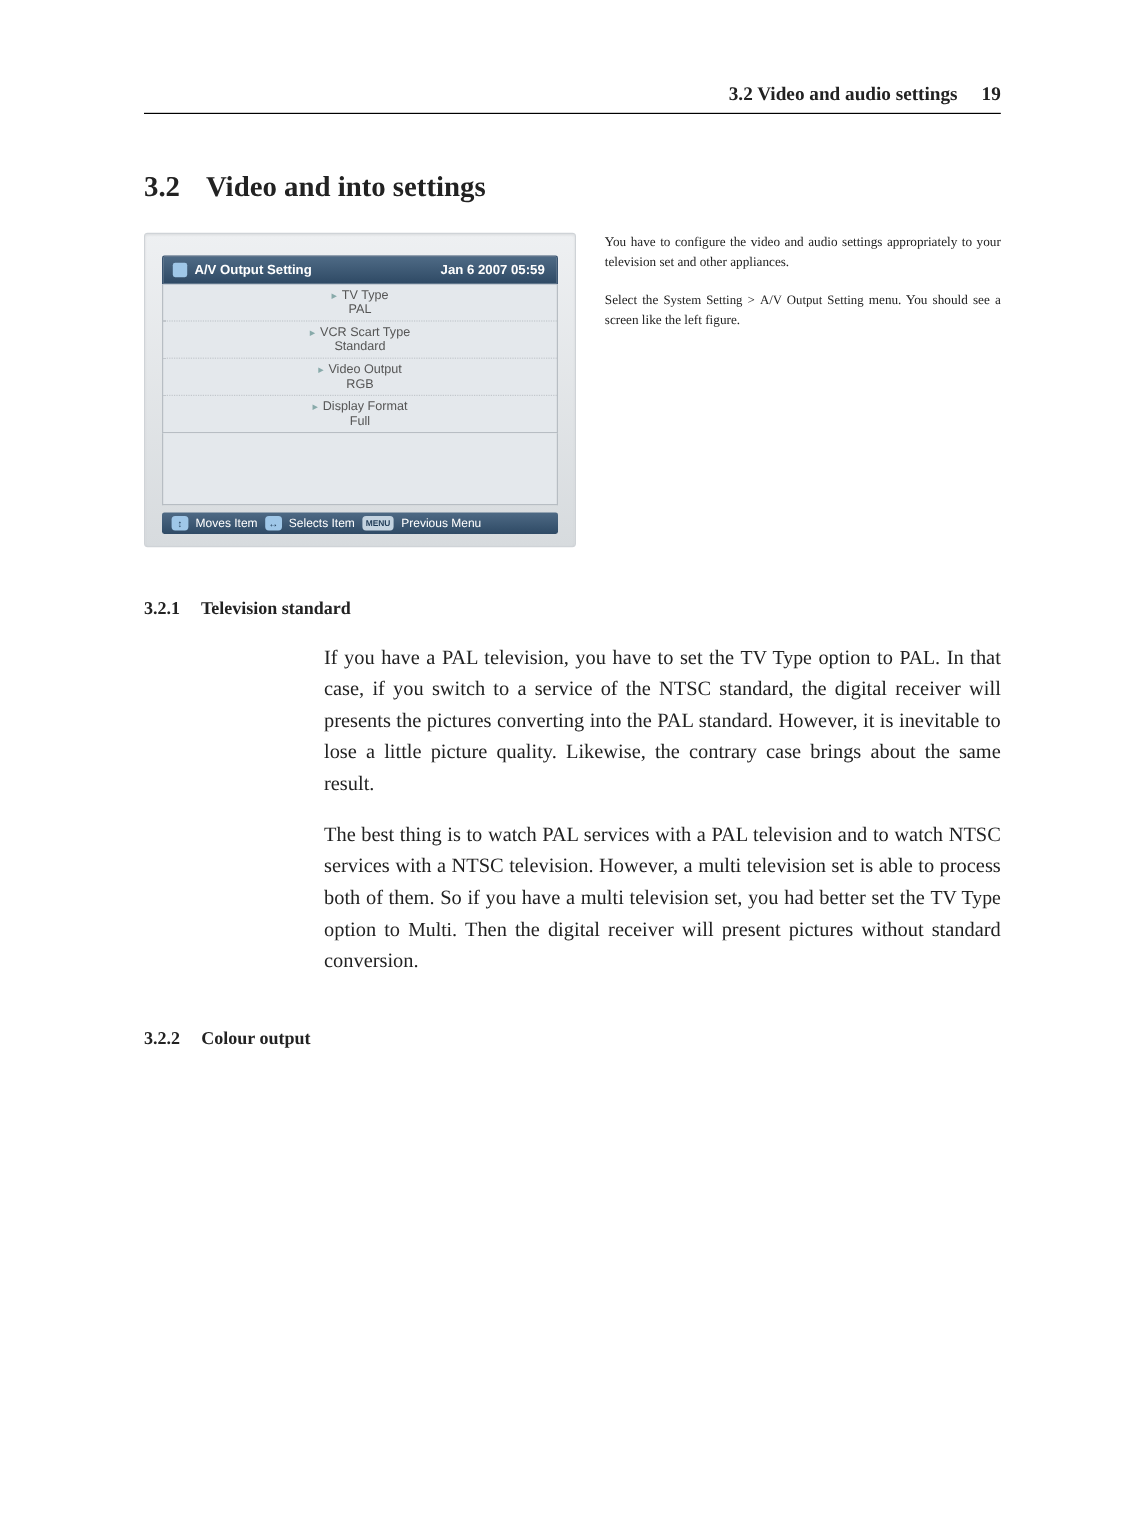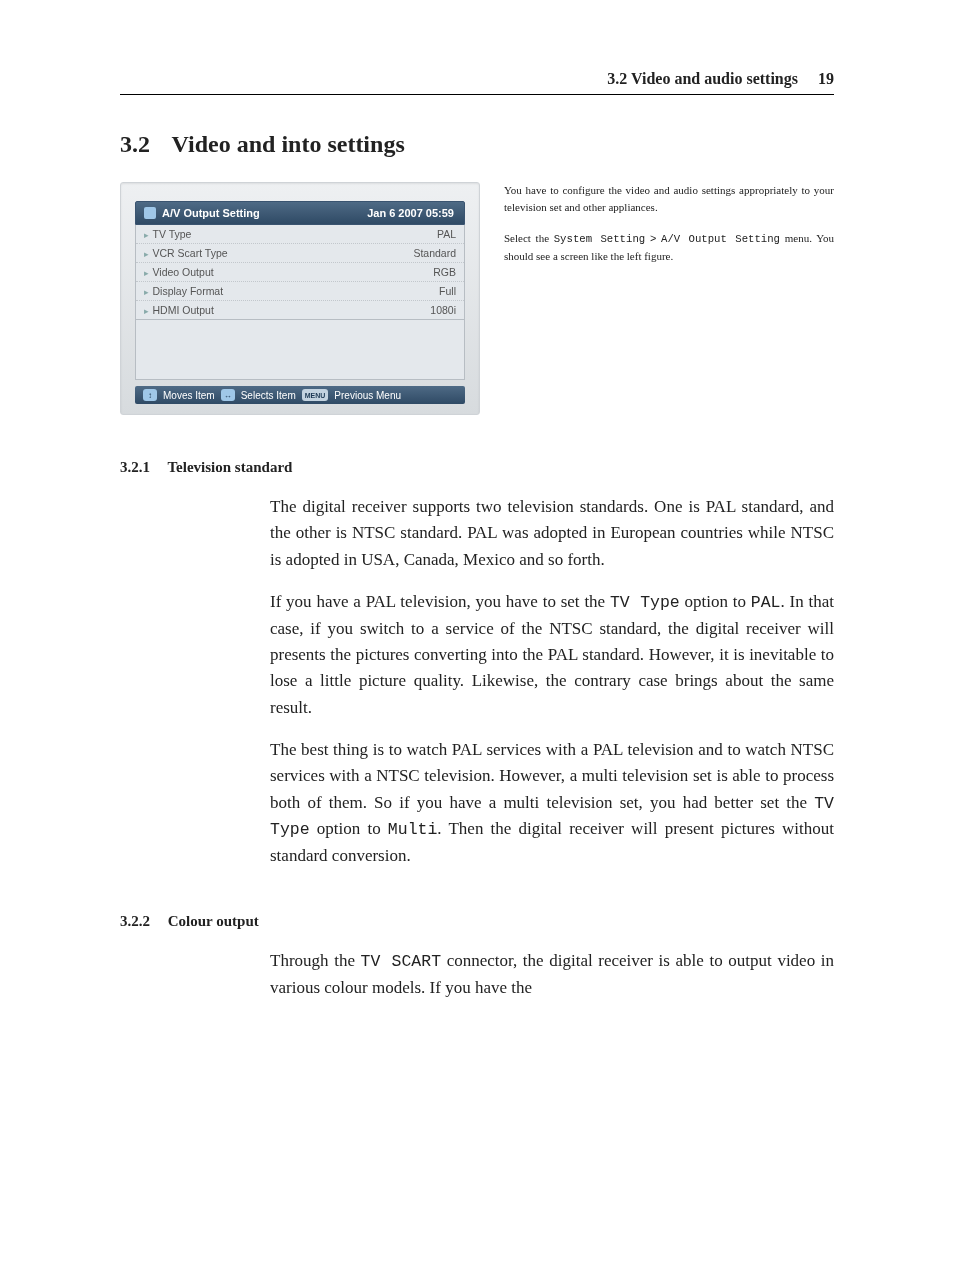--- a/index.html
+++ b/index.html
@@ -13,21 +13,21 @@
   }
   .page {
     padding: 70px 120px 60px 120px;
   }
   .running-head {
     text-align: right;
     font-weight: bold;
     font-size: 16px;
     padding-bottom: 6px;
     border-bottom: 1px solid #000;
-    margin-bottom: 36px;
+    margin-bottom: 48px;
   }
   .running-head .pn { margin-left: 16px; }
   h2.section {
     font-size: 24px;
     font-weight: bold;
     margin-bottom: 24px;
   }
   h2.section .num { margin-right: 16px; }
   h3.subsection {
     font-size: 15px;
@@ -69,20 +69,21 @@
     border-top: none;
     background: #e4e8ec;
   }
   .menu-row {
     display: flex;
     justify-content: space-between;
     align-items: center;
     padding: 3px 8px;
     border-bottom: 1px dotted #c2c7cc;
     font-size: 10.5px;
+    flex-direction: column;
   }
   .menu-row:last-child { border-bottom: none; }
   .menu-row .bullet { color: #8aa; margin-right: 4px; font-size: 9px; }
   .menu-row.selected {
     background: linear-gradient(#3b5a7a, #2b4562);
     color: #fff;
   }
   .menu-row.selected .bullet { color: #9fd0ff; }
   .menu-row .val { display: flex; align-items: center; gap: 6px; }
   .menu-row .lr-icon {
@@ -115,21 +116,21 @@
     text-align: justify;
   }
   .intro-text p { margin-bottom: 14px; }
   .body-col {
     margin-left: 150px;
     font-size: 17px;
     line-height: 1.55;
     text-align: justify;
   }
   .body-col p { margin-bottom: 16px; }
-  .ui-term { font-family: Liberation Mono, monospace; font-size: 0.97em; }
+  .ui-term { font-family: Liberation Serif, serif; font-size: 0.97em; }
 </style>
 </head>
 <body>
 
 <div class="page">
   <div class="running-head">
     <span>3.2 Video and audio settings</span>
     <span class="pn">19</span>
   </div>
 
@@ -156,24 +157,20 @@
           <span><span class="bullet">▸</span><span>VCR Scart Type</span></span>
           <span class="val">Standard</span>
         </div>
         <div class="menu-row">
           <span><span class="bullet">▸</span><span>Video Output</span></span>
           <span class="val">RGB</span>
         </div>
         <div class="menu-row">
           <span><span class="bullet">▸</span><span>Display Format</span></span>
           <span class="val">Full</span>
-        </div>
-        <div class="menu-row">
-          <span><span class="bullet">▸</span><span>HDMI Output</span></span>
-          <span class="val">1080i</span>
         </div>
       </div>
       <div class="menu-blank"></div>
       <div class="hintbar">
         <span class="key">↕</span>
         <span>Moves Item</span>
         <span class="key">↔</span>
         <span>Selects Item</span>
         <span class="key menu">MENU</span>
         <span>Previous Menu</span>
@@ -190,31 +187,25 @@
         <span> menu. You should see a screen like the left figure.</span>
       </p>
     </div>
   </div>
 
   <h3 class="subsection">
     <span class="num">3.2.1</span>
     <span>Television standard</span>
   </h3>
   <div class="body-col">
-    <p>The digital receiver supports two television standards. One is PAL standard, and the other is NTSC standard. PAL was adopted in European countries while NTSC is adopted in USA, Canada, Mexico and so forth.</p>
     <p>
       <span>If you have a PAL television, you have to set the </span><span class="ui-term">TV Type</span><span> option to </span><span class="ui-term">PAL</span><span>. In that case, if you switch to a service of the NTSC standard, the digital receiver will presents the pictures converting into the PAL standard. However, it is inevitable to lose a little picture quality. Likewise, the contrary case brings about the same result.</span>
     </p>
     <p>
       <span>The best thing is to watch PAL services with a PAL television and to watch NTSC services with a NTSC television. However, a multi television set is able to process both of them. So if you have a multi television set, you had better set the </span><span class="ui-term">TV Type</span><span> option to </span><span class="ui-term">Multi</span><span>. Then the digital receiver will present pictures without standard conversion.</span>
     </p>
   </div>
 
   <h3 class="subsection">
     <span class="num">3.2.2</span>
     <span>Colour output</span>
   </h3>
-  <div class="body-col">
-    <p>
-      <span>Through the </span><span class="ui-term">TV SCART</span><span> connector, the digital receiver is able to output video in various colour models. If you have the</span>
-    </p>
-  </div>
 </div>
 
 </body></html>

